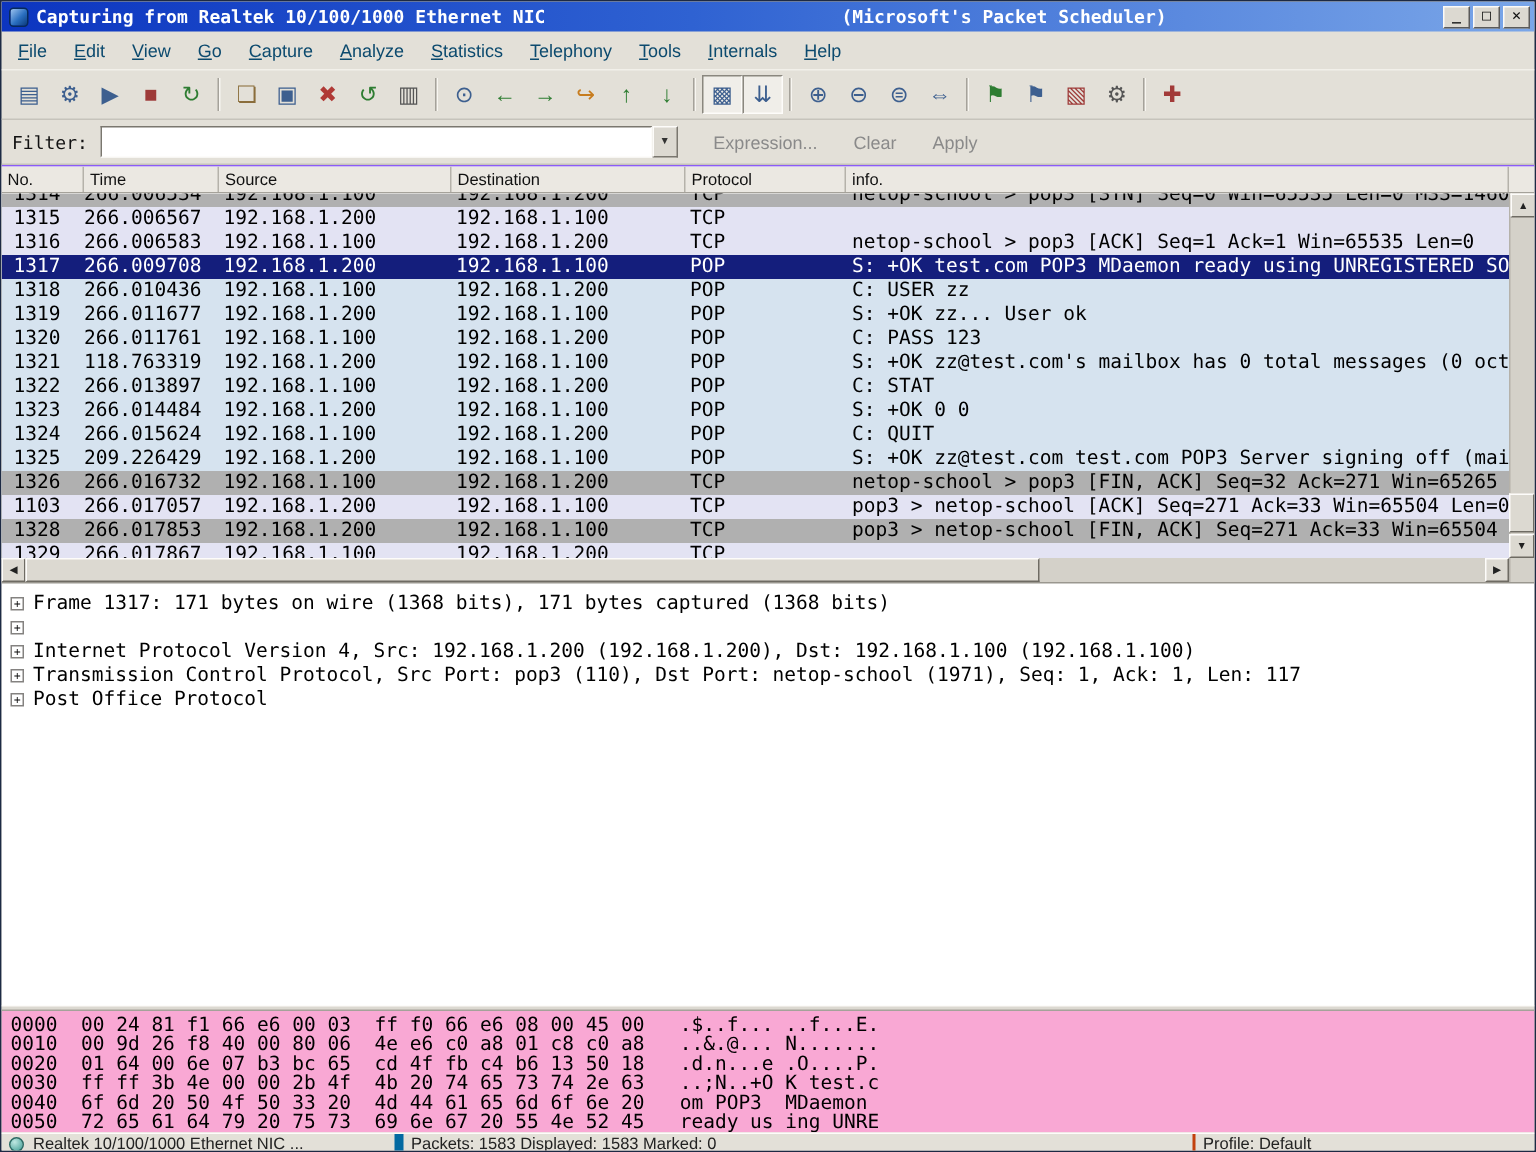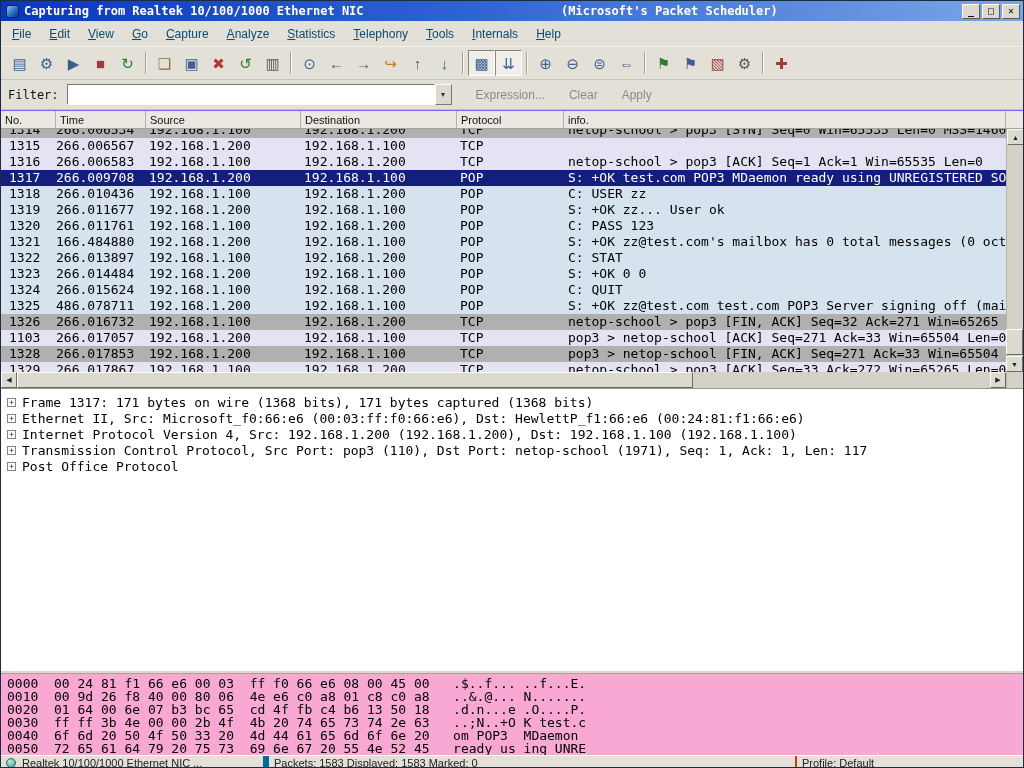--- a/index.html
+++ b/index.html
@@ -212,21 +212,21 @@
         <div class="pl-row r-pop">
           <div class="c-no">1320</div>
           <div class="c-time">266.011761</div>
           <div class="c-src">192.168.1.100</div>
           <div class="c-dst">192.168.1.200</div>
           <div class="c-proto">POP</div>
           <div class="c-info">C: PASS 123</div>
         </div>
         <div class="pl-row r-pop">
           <div class="c-no">1321</div>
-          <div class="c-time">166.484880</div>
+          <div class="c-time">118.763319</div>
           <div class="c-src">192.168.1.200</div>
           <div class="c-dst">192.168.1.100</div>
           <div class="c-proto">POP</div>
           <div class="c-info">S: +OK zz@test.com's mailbox has 0 total messages (0 oct</div>
         </div>
         <div class="pl-row r-pop">
           <div class="c-no">1322</div>
           <div class="c-time">266.013897</div>
           <div class="c-src">192.168.1.100</div>
           <div class="c-dst">192.168.1.200</div>
@@ -244,21 +244,21 @@
         <div class="pl-row r-pop">
           <div class="c-no">1324</div>
           <div class="c-time">266.015624</div>
           <div class="c-src">192.168.1.100</div>
           <div class="c-dst">192.168.1.200</div>
           <div class="c-proto">POP</div>
           <div class="c-info">C: QUIT</div>
         </div>
         <div class="pl-row r-pop">
           <div class="c-no">1325</div>
-          <div class="c-time">486.078711</div>
+          <div class="c-time">209.226429</div>
           <div class="c-src">192.168.1.200</div>
           <div class="c-dst">192.168.1.100</div>
           <div class="c-proto">POP</div>
           <div class="c-info">S: +OK zz@test.com test.com POP3 Server signing off (mai</div>
         </div>
         <div class="pl-row r-gray">
           <div class="c-no">1326</div>
           <div class="c-time">266.016732</div>
           <div class="c-src">192.168.1.100</div>
           <div class="c-dst">192.168.1.200</div>
@@ -280,21 +280,20 @@
           <div class="c-dst">192.168.1.100</div>
           <div class="c-proto">TCP</div>
           <div class="c-info">pop3 &gt; netop-school [FIN, ACK] Seq=271 Ack=33 Win=65504</div>
         </div>
         <div class="pl-row r-tcp">
           <div class="c-no">1329</div>
           <div class="c-time">266.017867</div>
           <div class="c-src">192.168.1.100</div>
           <div class="c-dst">192.168.1.200</div>
           <div class="c-proto">TCP</div>
-          <div class="c-info">netop-school &gt; pop3 [ACK] Seq=33 Ack=272 Win=65265 Len=0</div>
         </div>
       </div>
     <div class="v-scroll">
       <div class="sbtn">▲</div>
       <div class="v-thumb"></div>
       <div class="sbtn down">▼</div>
     </div>
   </div>
 
   <div class="h-scroll">
@@ -305,21 +304,20 @@
     <div class="h-corner"></div>
   </div>
 
   <div class="details">
       <div class="detail-line">
         <span class="expander">+</span>
         <span>Frame 1317: 171 bytes on wire (1368 bits), 171 bytes captured (1368 bits)</span>
       </div>
       <div class="detail-line">
         <span class="expander">+</span>
-        <span>Ethernet II, Src: Microsoft_f0:66:e6 (00:03:ff:f0:66:e6), Dst: HewlettP_f1:66:e6 (00:24:81:f1:66:e6)</span>
       </div>
       <div class="detail-line">
         <span class="expander">+</span>
         <span>Internet Protocol Version 4, Src: 192.168.1.200 (192.168.1.200), Dst: 192.168.1.100 (192.168.1.100)</span>
       </div>
       <div class="detail-line">
         <span class="expander">+</span>
         <span>Transmission Control Protocol, Src Port: pop3 (110), Dst Port: netop-school (1971), Seq: 1, Ack: 1, Len: 117</span>
       </div>
       <div class="detail-line">

